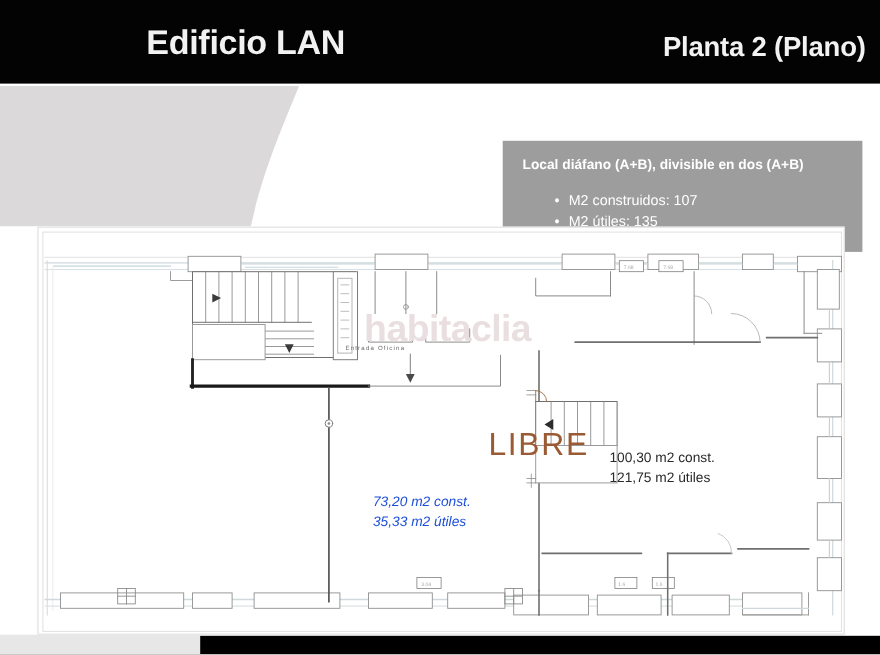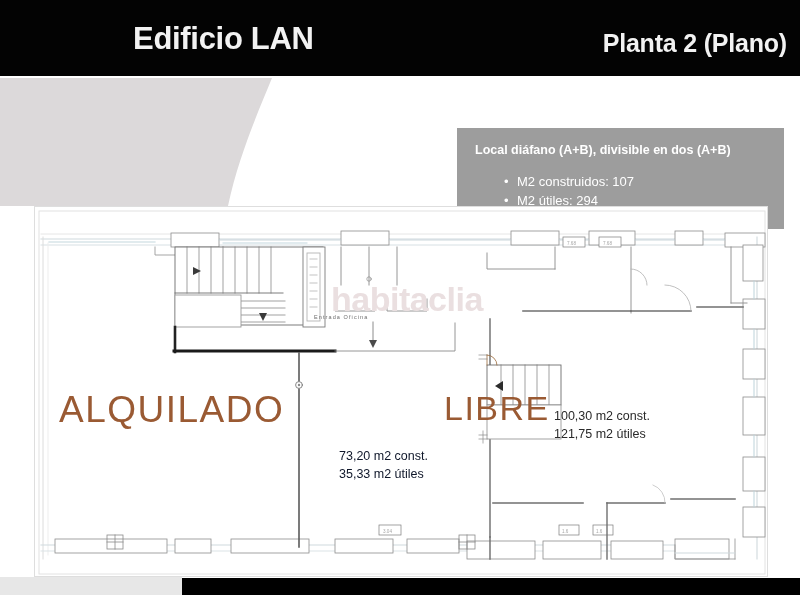--- a/index.html
+++ b/index.html
@@ -133,31 +133,32 @@
     left: 24px;
     top: 182px;
     font-size: 37px;
     color: #9a5a33;
     letter-spacing: 1.5px;
     font-weight: 400;
   }
   #label-libre {
     left: 409px;
     top: 182px;
-    font-size: 34px;
+    font-size: 29px;
     color: #9a5a33;
     letter-spacing: 1.5px;
     font-weight: 400;
   }
   #area-left {
     left: 304px;
     top: 240px;
     font-size: 12.5px;
-    color: #0f172a;
+    color: #1d4ed8;
     line-height: 18px;
+    font-style: italic;
   }
   #area-right {
     left: 519px;
     top: 200px;
     font-size: 12.5px;
     color: #2a2a2a;
     line-height: 18px;
   }
   #label-entrada {
     left: 279px;
@@ -209,21 +210,21 @@
 
   <div id="info-box">
     <div id="info-box-title">Local diáfano (A+B), divisible en dos (A+B)</div>
     <ul id="info-bullets">
       <li>
         <span class="bullet-dot">•</span>
         <span>M2 construidos: 107</span>
       </li>
       <li>
         <span class="bullet-dot">•</span>
-        <span>M2 útiles: 294</span>
+        <span>M2 útiles: 135</span>
       </li>
     </ul>
   </div>
 
   <div id="plan-panel">
 
     <svg id="plan-svg" viewBox="0 0 734 371">
       <g stroke-linecap="square" fill="none">
 
         <rect x="4" y="4" width="726" height="363" fill="#ffffff" stroke="#e2e2e2" stroke-width="1"></rect>
@@ -445,21 +446,20 @@
         <line x1="14" y1="35" x2="120" y2="35" stroke="#c3d7de" stroke-width="1.2"></line>
         <line x1="188" y1="36" x2="272" y2="36" stroke="#c3d7de" stroke-width="1"></line>
 
       </g>
     </svg>
 
     <div class="plan-label" id="watermark">habitaclia</div>
 
     <div class="plan-label" id="label-entrada">Entrada Oficina</div>
 
-    <div class="plan-label" id="label-alquilado">ALQUILADO</div>
 
     <div class="plan-label" id="label-libre">LIBRE</div>
 
     <div class="plan-label" id="area-left">
       <div>73,20 m2 const.</div>
       <div>35,33 m2 útiles</div>
     </div>
 
     <div class="plan-label" id="area-right">
       <div>100,30 m2 const.</div>

